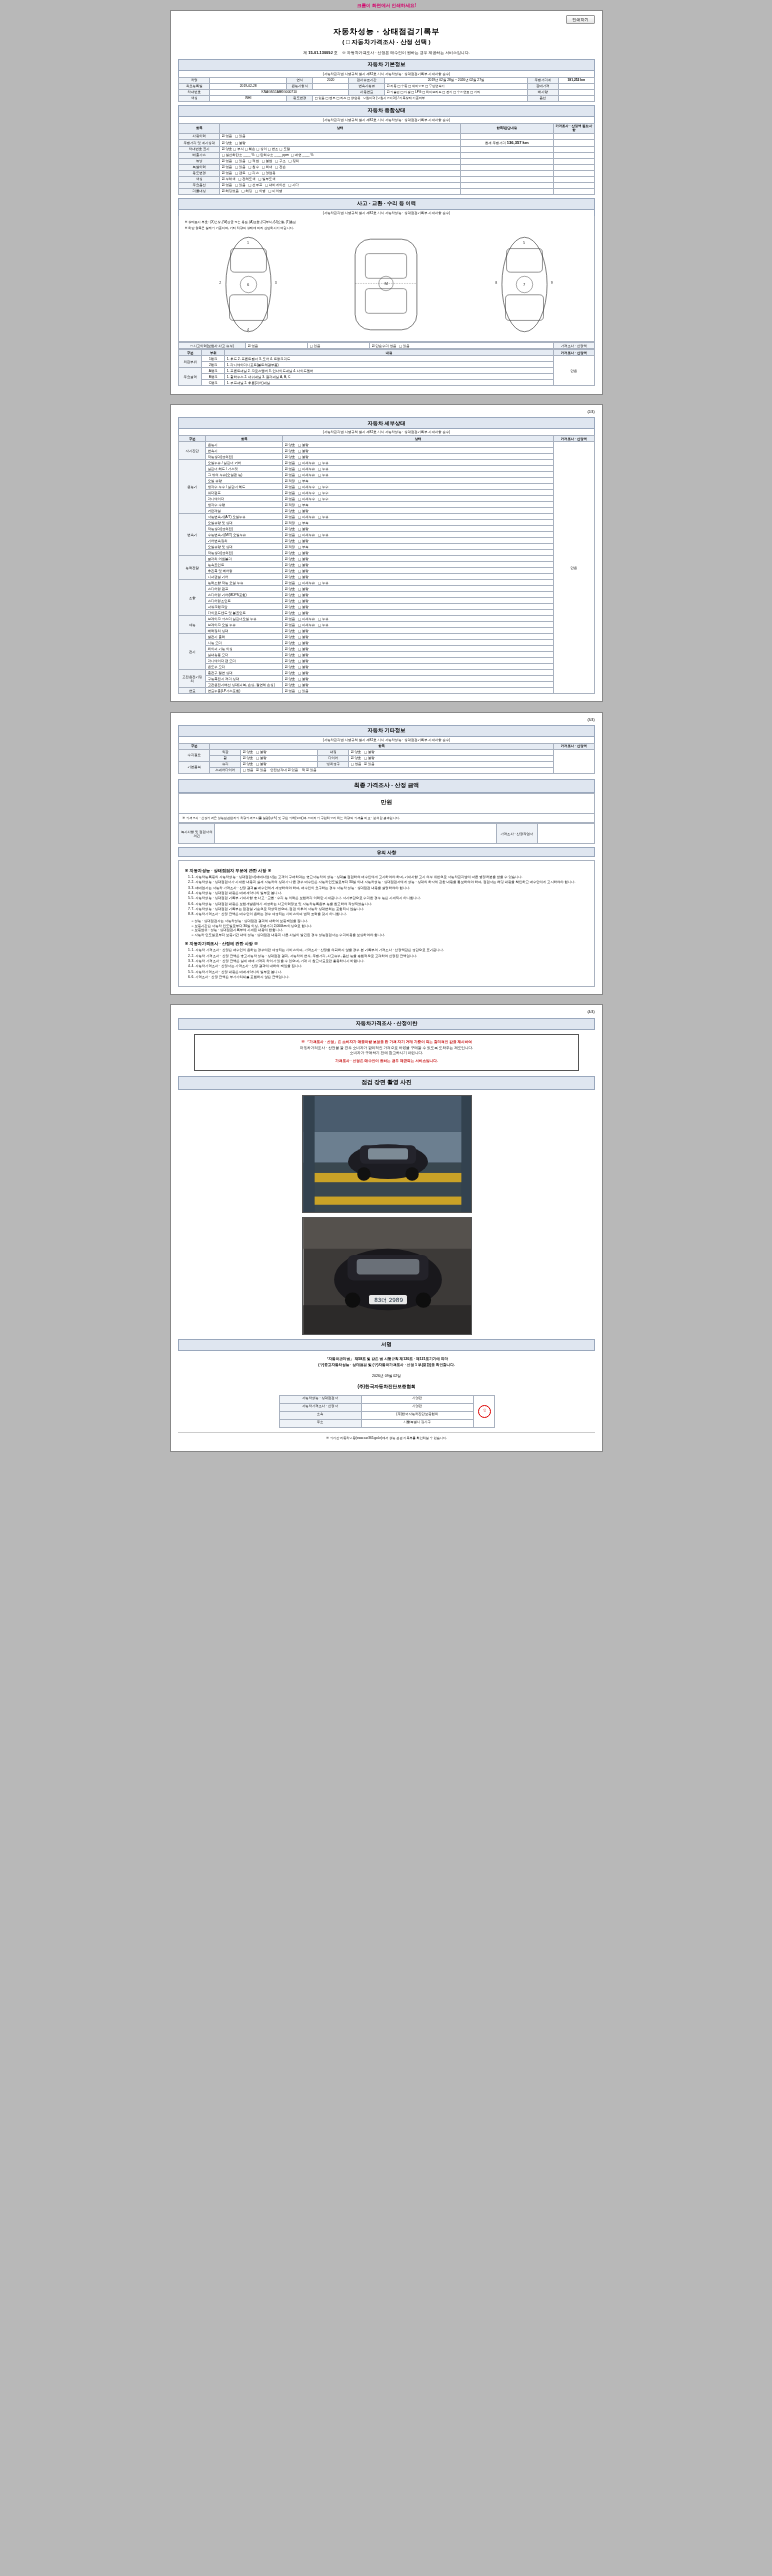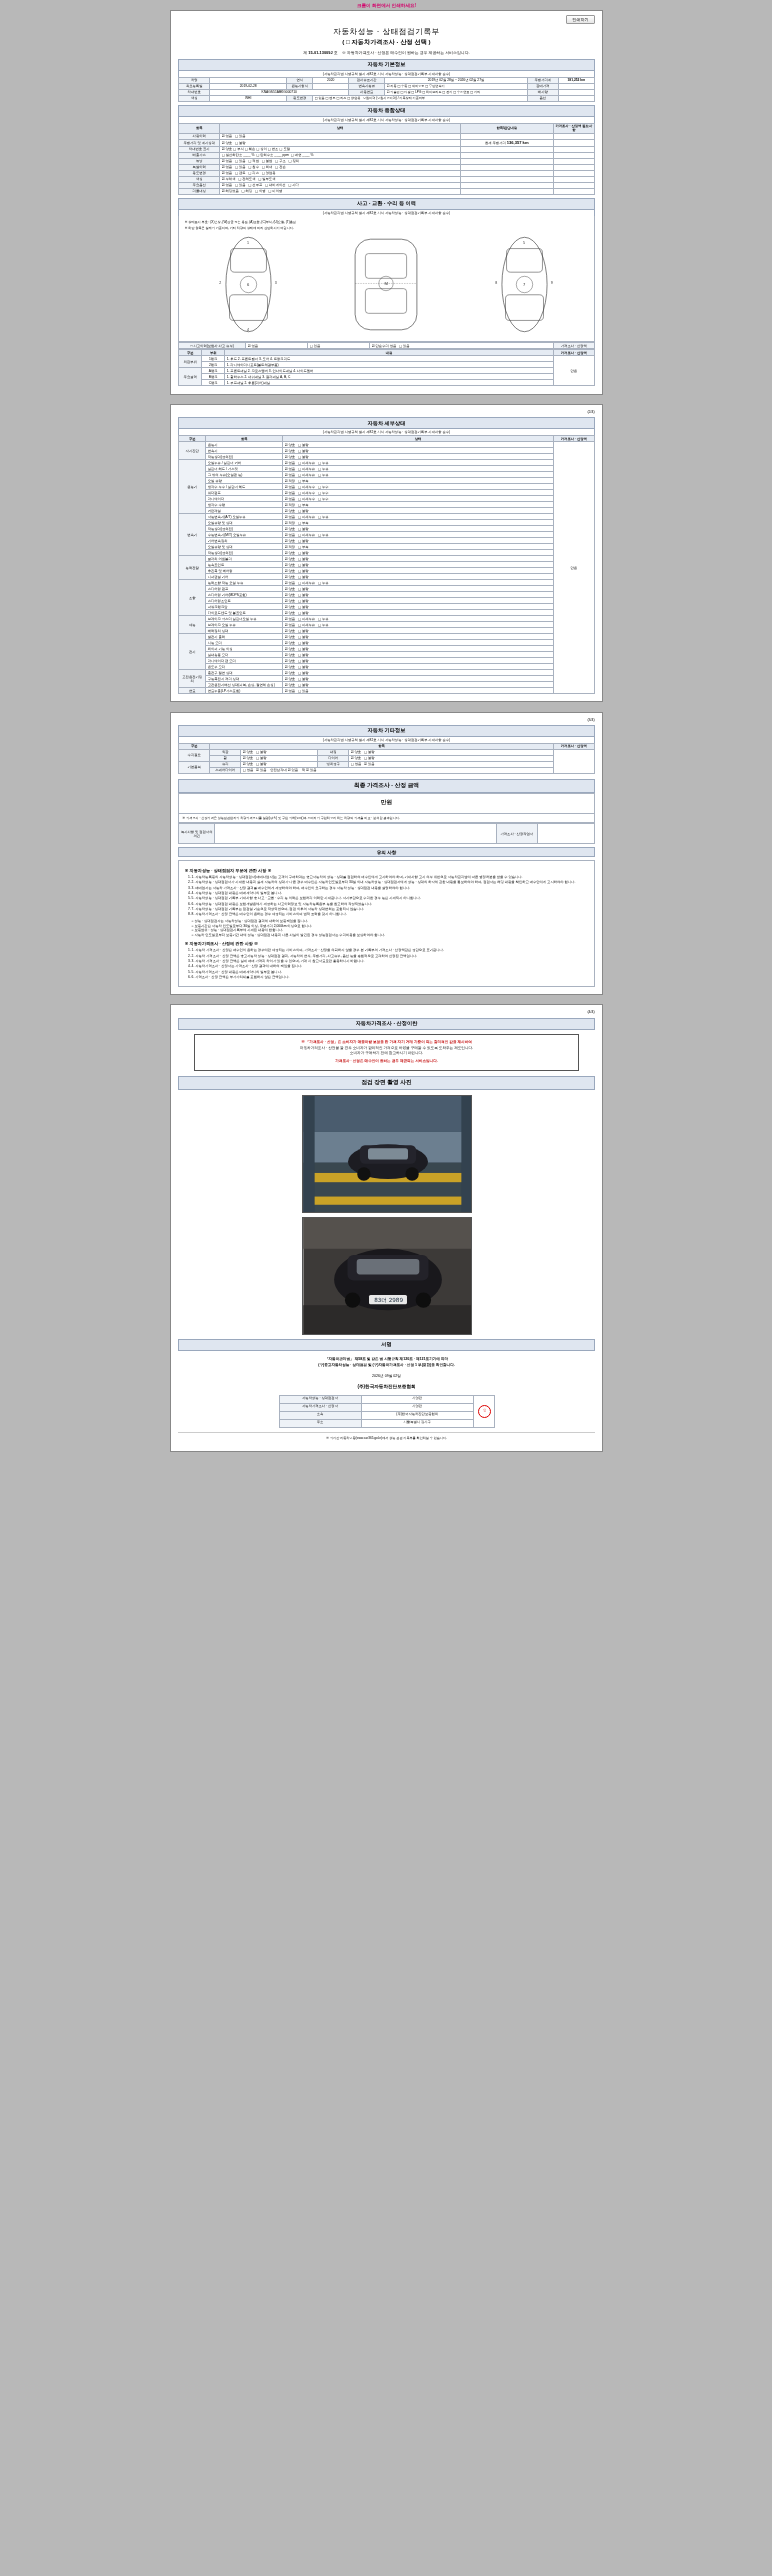--- a/index.html
+++ b/index.html
@@ -38,21 +38,21 @@
     right: 7.2px; top: 4.1px;
     border: 0.5px solid #999;
     background: linear-gradient(#fff,#e6e6e6);
     font-size: 4.1px;
     padding: 1px 5.2px;
     border-radius: 1px;
   }
   h1.doc-title {
     text-align: center;
     font-size: 7.7px;
-    font-weight: normal;
+    font-weight: bold;
     margin: 6.2px 0 1px 0;
     letter-spacing: 0.5px;
   }
   h2.doc-sub {
     text-align: center;
     font-size: 6.2px;
     font-weight: bold;
     margin: 0 0 3.1px 0;
   }
   .formno {

